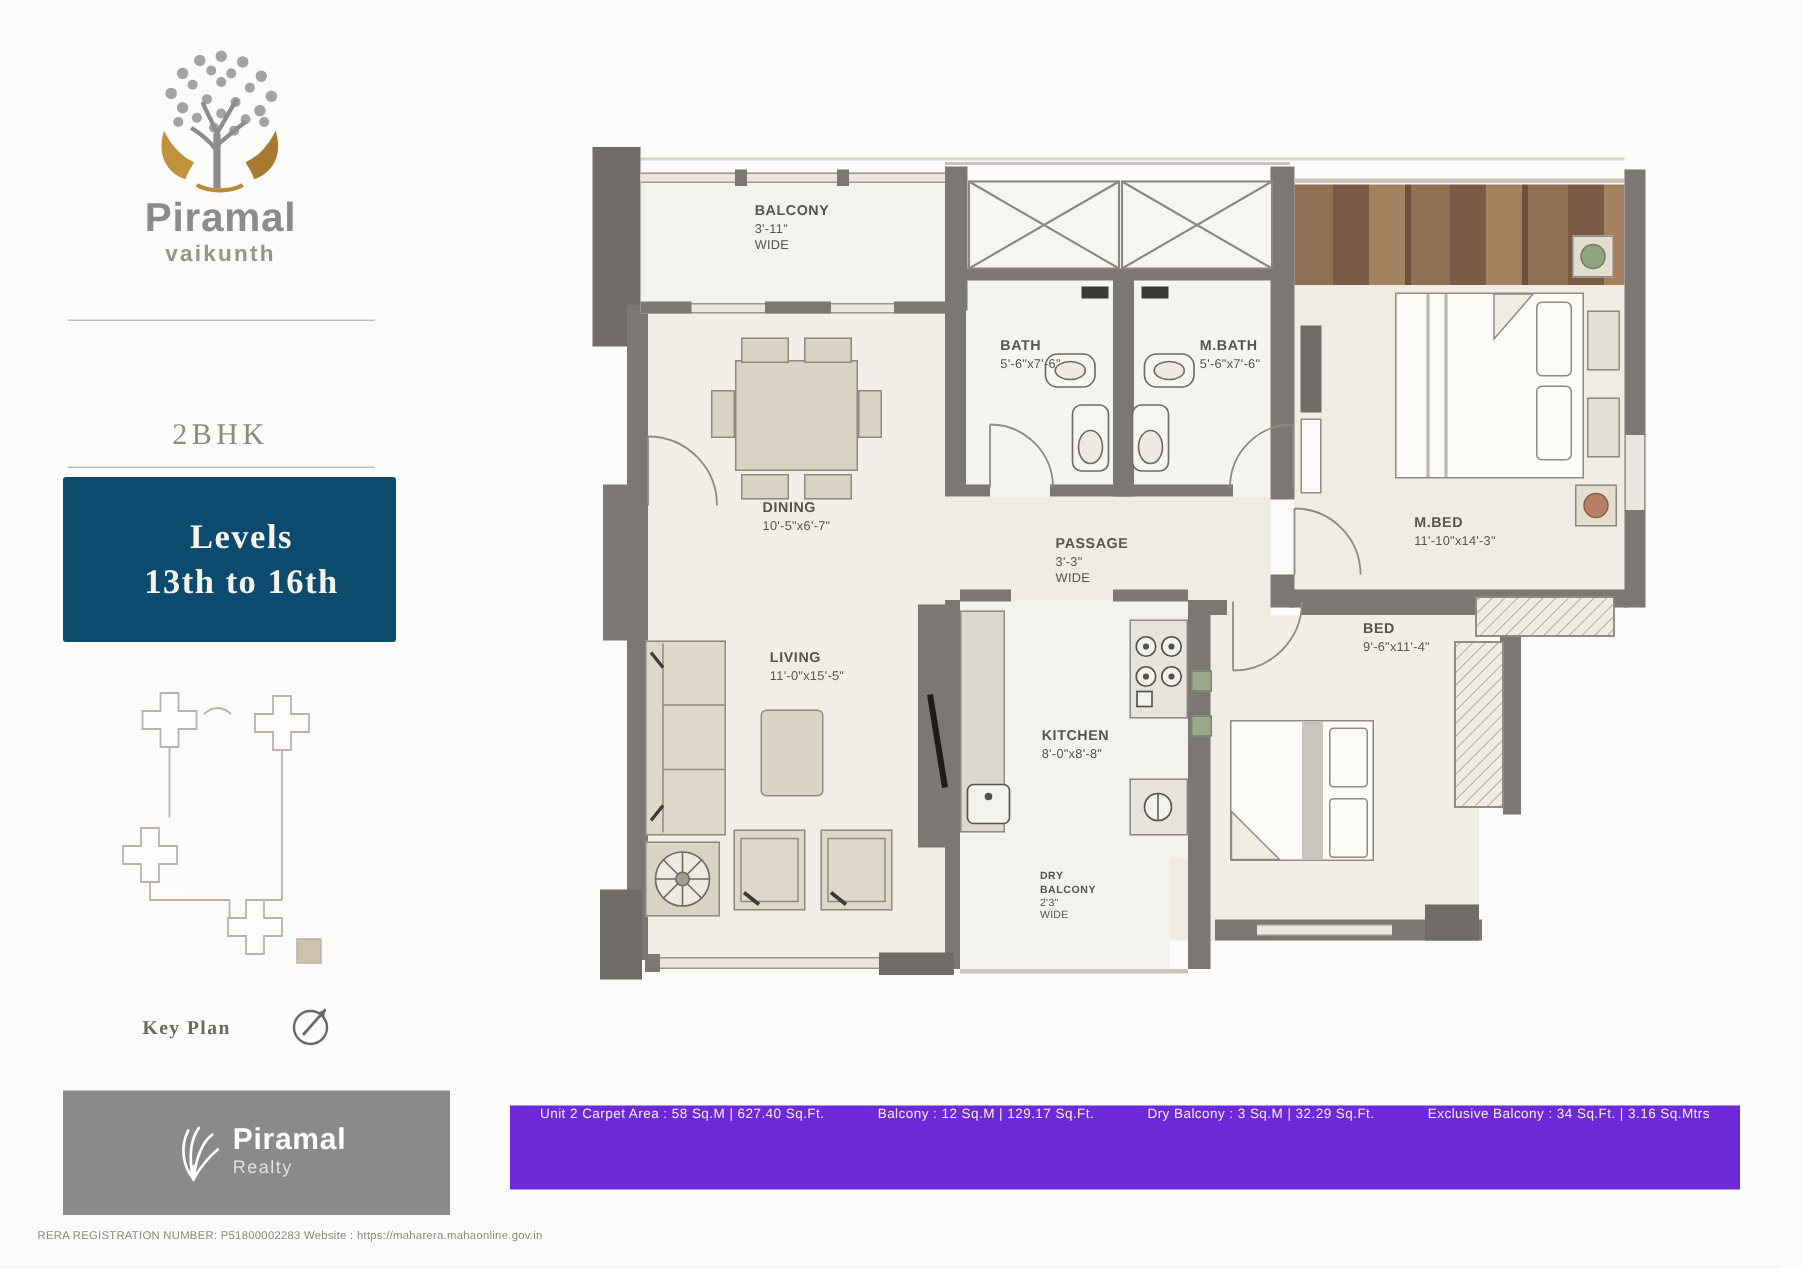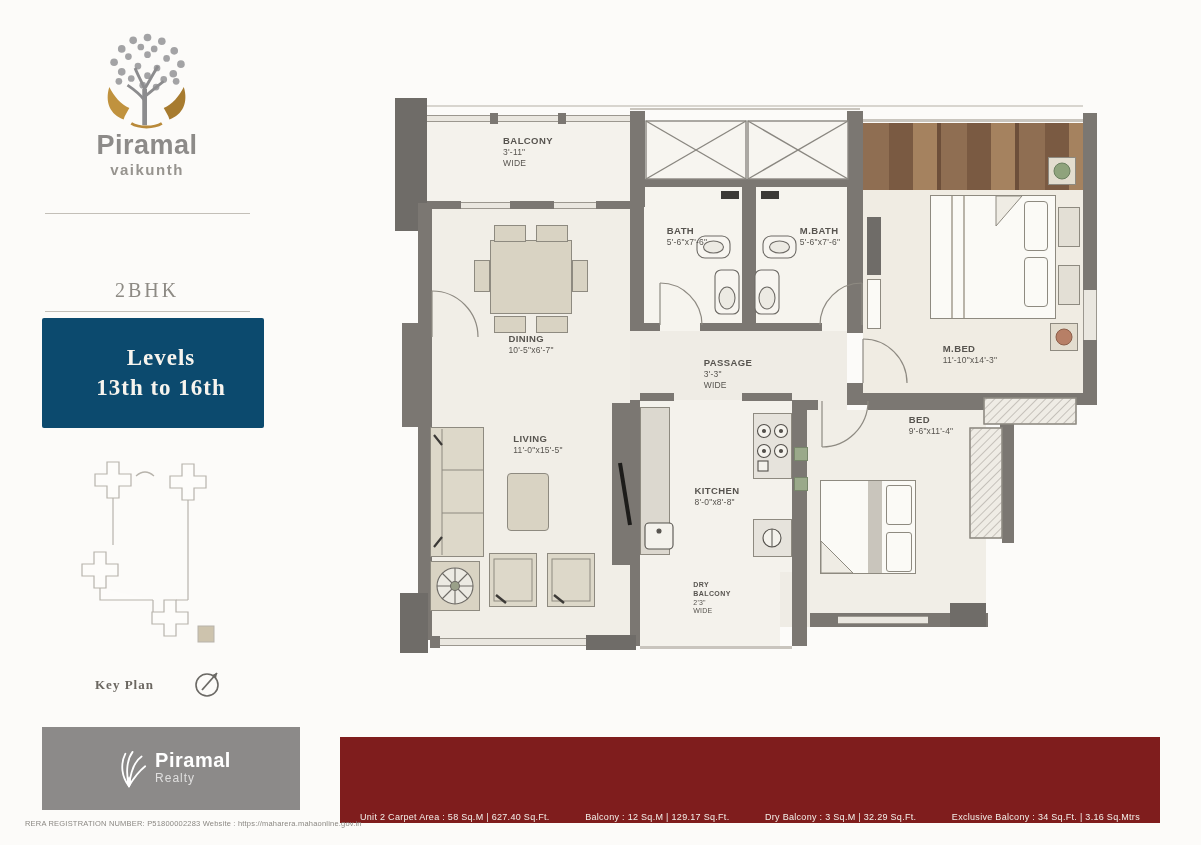--- a/index.html
+++ b/index.html
@@ -29,22 +29,22 @@
        font:400 20px/1 "Liberation Serif",serif;color:#8d8a84;letter-spacing:3px;}
   .levels{position:absolute;left:42px;top:318px;width:206px;height:110px;background:#0c4a6e;
        border-radius:2px;display:flex;flex-direction:column;justify-content:center;
        font:700 23px/1.3 "Liberation Serif",serif;color:#f7f4ee;text-align:center;letter-spacing:1px;padding-left:16px;}
   .keyplan-label{position:absolute;left:95px;top:678px;font:700 13px/1 "Liberation Serif",serif;
        color:#6b6761;letter-spacing:1px;}
   .realty-box{position:absolute;left:42px;top:727px;width:258px;height:83px;background:#8c8a89;
        display:flex;align-items:center;justify-content:center;gap:8px;}
   .realty-name{font:700 20px/1 "Liberation Sans",sans-serif;color:#fff;letter-spacing:.5px;}
   .realty-sub{font:400 12px/1.4 "Liberation Sans",sans-serif;color:rgba(255,255,255,.72);letter-spacing:1px;}
-  .areabar{position:absolute;left:340px;top:737px;width:820px;height:86px;background:#7f1d1d;
-       display:flex;align-items:flex-end;justify-content:space-between;padding:0 20px;box-sizing:border-box;}
+  .areabar{position:absolute;left:340px;top:737px;width:820px;height:56px;background:#6d28d9;
+       display:flex;align-items:flex-start;justify-content:space-between;padding:0 20px;box-sizing:border-box;}
   .areabar span{font:400 9px/1.2 "Liberation Sans",sans-serif;color:#f3f0ea;letter-spacing:.3px;white-space:nowrap;}
   .legal{position:absolute;left:25px;top:819px;width:1140px;display:flex;justify-content:space-between;
        font:400 7.5px/1.2 "Liberation Sans",sans-serif;color:#8b8883;letter-spacing:.2px;}
   svg{display:block;}
   .overlay{position:absolute;left:0;top:0;z-index:5;pointer-events:none;}
 </style>
 </head>
 <body>
 
 <div class="page">

